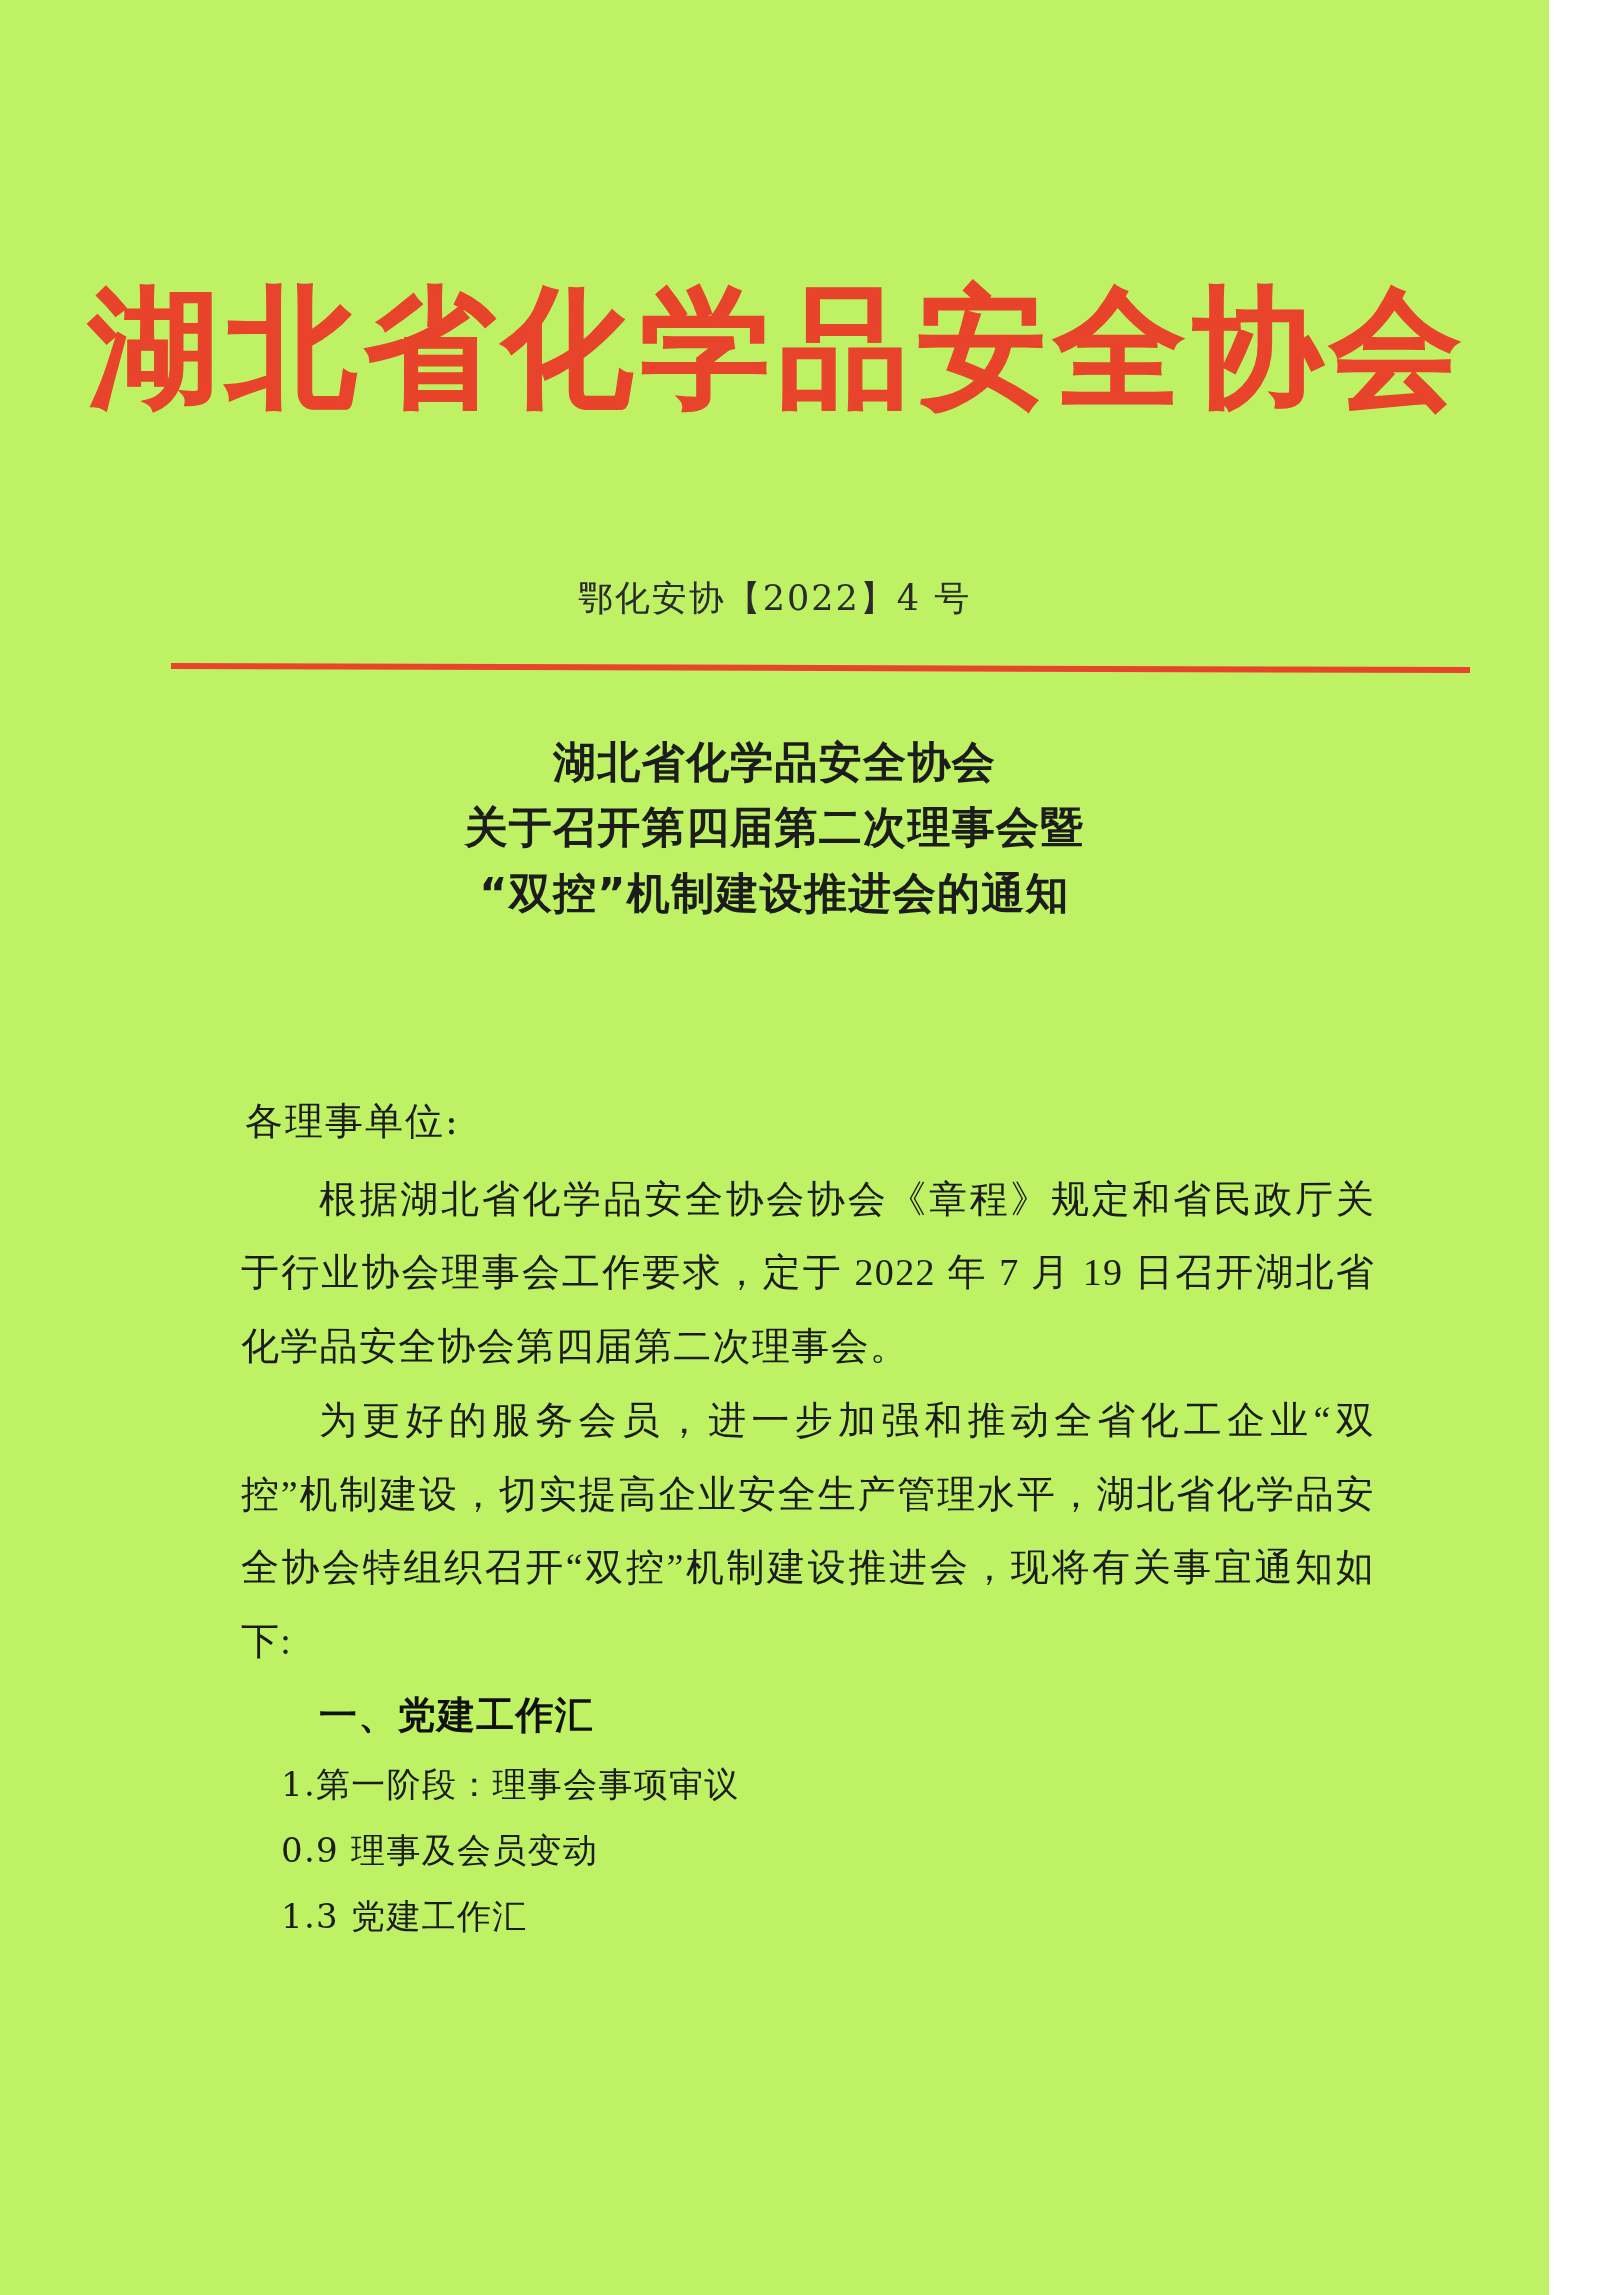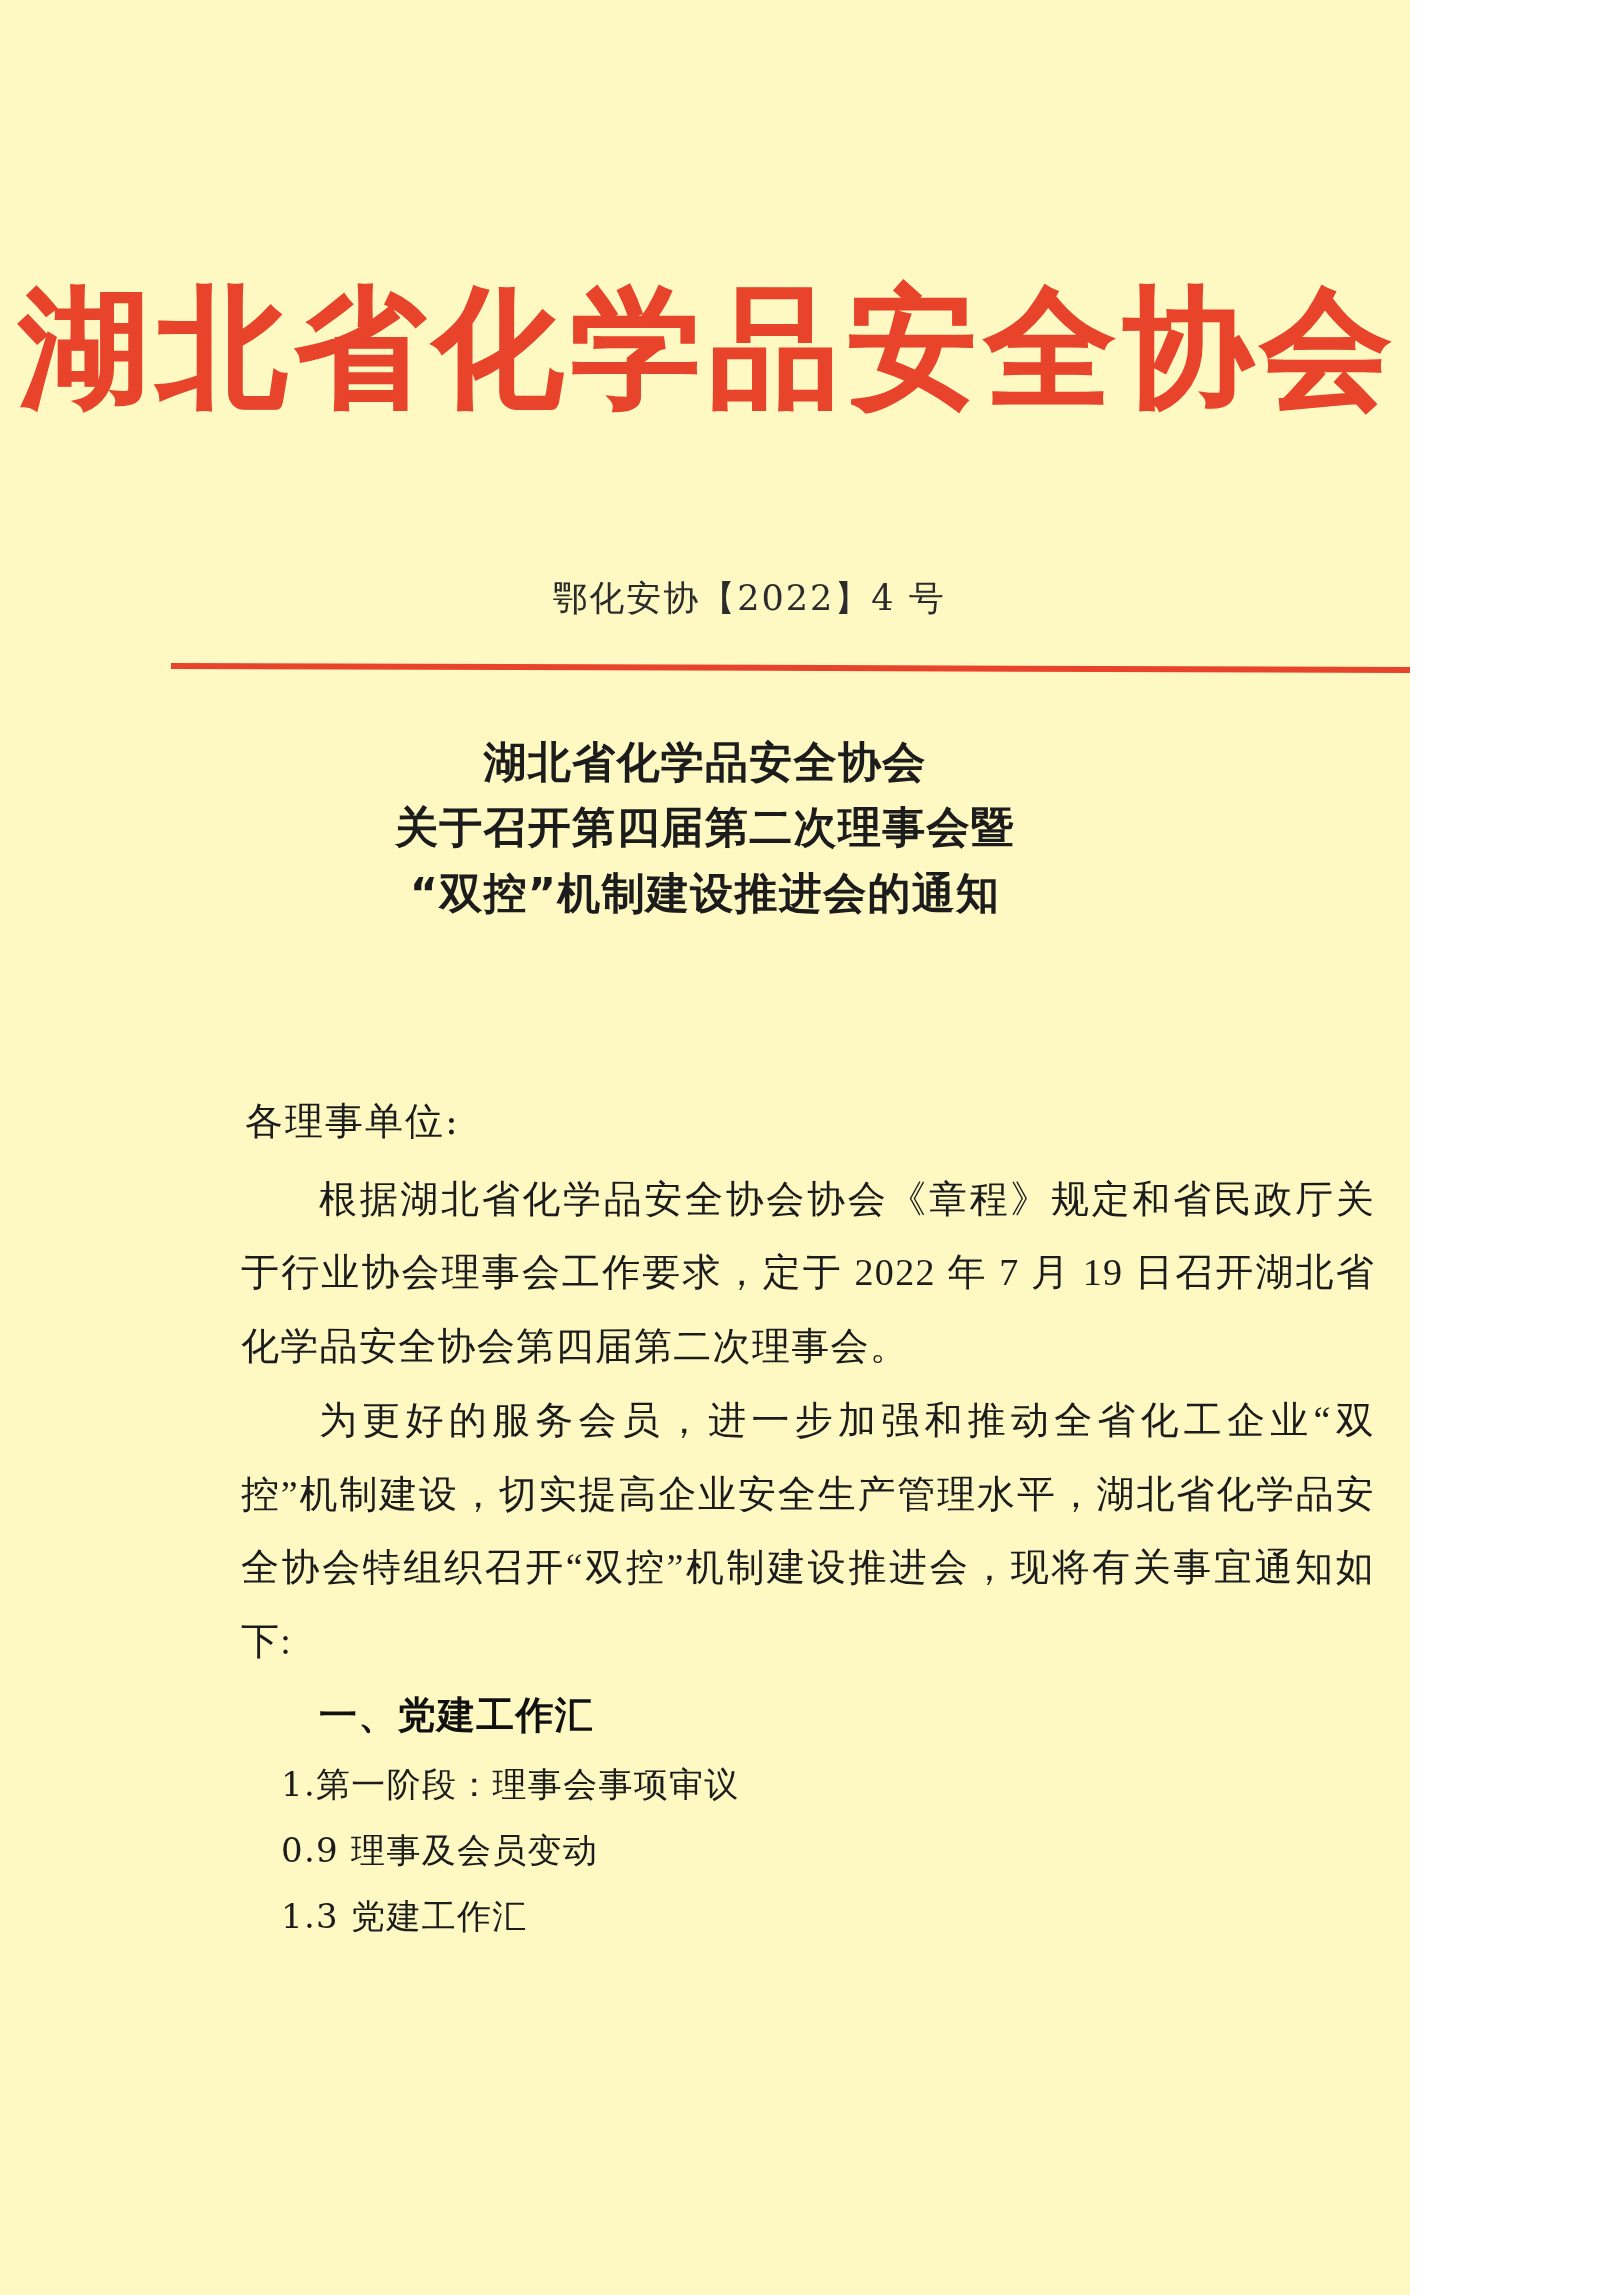--- a/index.html
+++ b/index.html
@@ -4,23 +4,23 @@
 <title>湖北省化学品安全协会通知</title>
 <style>
   html, body {
     margin: 0;
     padding: 0;
     background: #ffffff;
   }
 
   .page {
     position: relative;
-    width: 1410px;
+    width: 1549px;
     height: 2295px;
-    background: #fef9c3;
+    background: #bef264;
     overflow: hidden;
     font-family: "DejaVu Serif", "Liberation Serif", serif;
     box-sizing: border-box;
   }
 
   
   .org-banner {
     position: absolute;
     top: 271px;
     left: 0;
@@ -43,21 +43,20 @@
     top: 576px;
     left: 0;
     width: 100%;
     text-align: center;
     color: #2b2b2b;
     font-size: 35px;
     line-height: 1.3;
     letter-spacing: 2px;
     font-family: "DejaVu Serif", "Liberation Serif", serif;
     white-space: nowrap;
-    padding-left: 44px;
   }
 
   
   .red-rule {
     position: absolute;
     top: 663px;
     left: 171px;
     width: 1299px;
     height: 6px;
     background: #e8432b;

